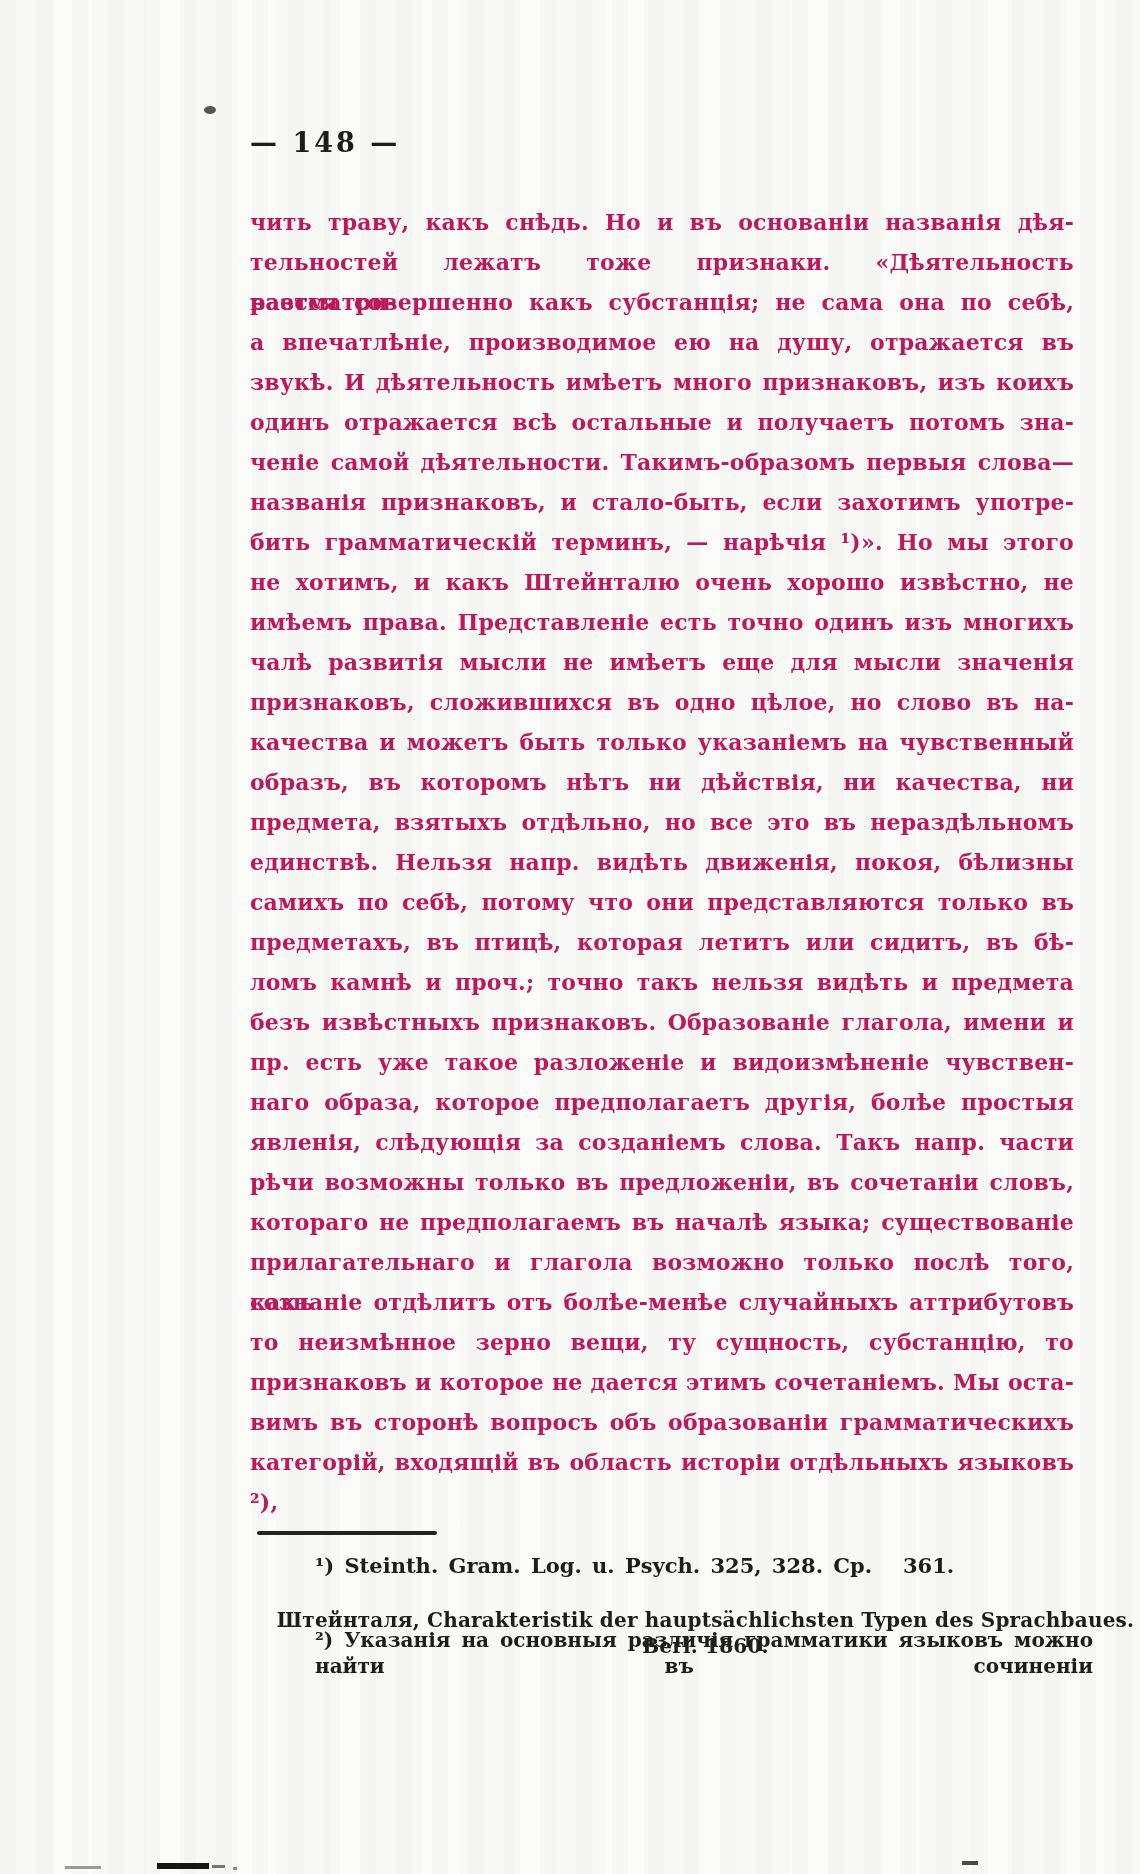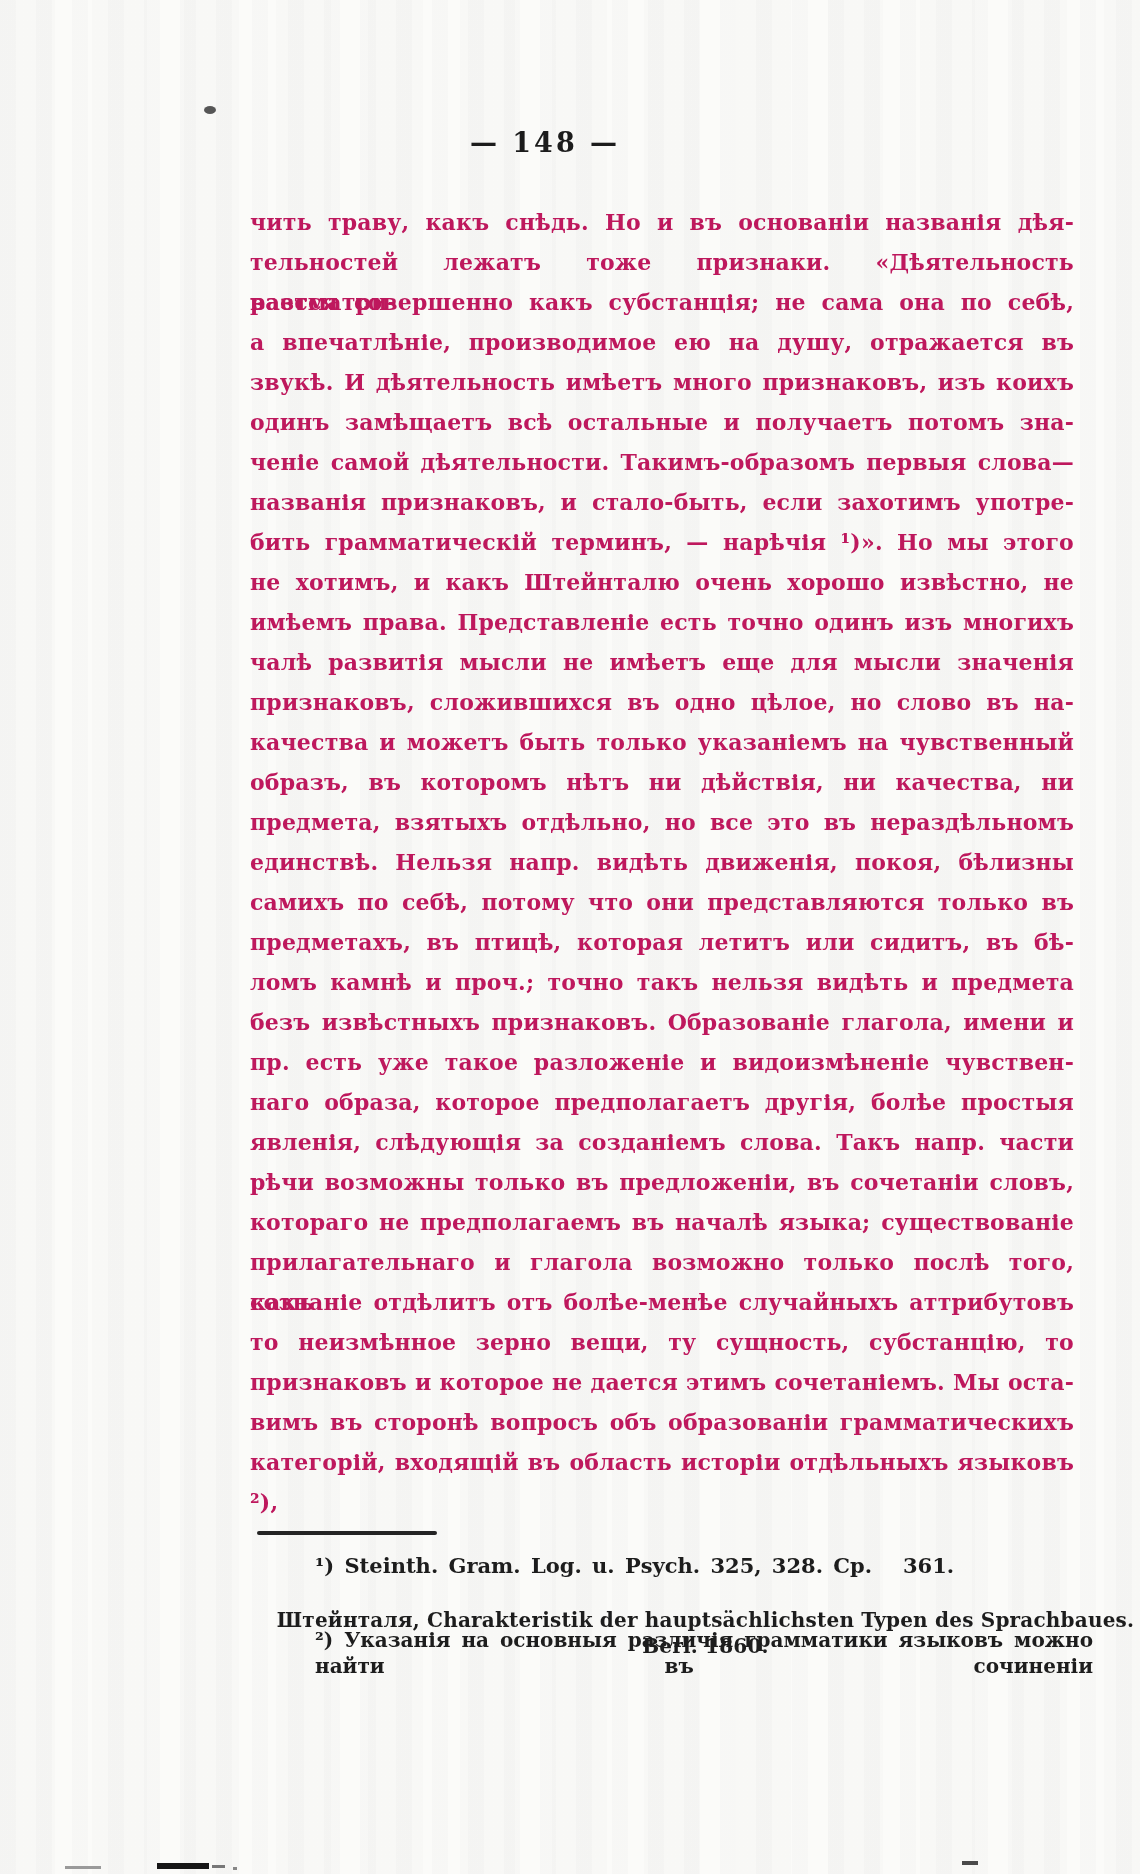--- a/index.html
+++ b/index.html
@@ -11,21 +11,20 @@
     background:
       repeating-linear-gradient(90deg, rgba(10,10,30,0.014) 0px, rgba(10,10,30,0.014) 16px, rgba(0,0,0,0) 16px, rgba(0,0,0,0) 36px),
       repeating-linear-gradient(90deg, rgba(0,0,0,0.01) 0px, rgba(0,0,0,0.01) 55px, rgba(255,255,255,0.02) 55px, rgba(255,255,255,0.02) 92px),
       #fbfbf9;
     font-family: "DejaVu Serif", "DejaVu Sans", serif;
     color: #1b1b1b;
   }
   .pagenum {
     position: absolute;
     top: 128px; left: 250px; width: 590px;
-    text-align: center;
     font-size: 27px; font-weight: 700;
     letter-spacing: 3px;
     line-height: 30px;
     color: #1c1c1c;
   }
   .body-text {
     position: absolute;
     left: 250px; top: 202px; width: 824px;
   }
   .body-text .line {
@@ -81,21 +80,21 @@
 <body>
 
 <div class="pagenum">— 148 —</div>
 
 <div class="body-text">
     <div class="line"><span>чить траву, какъ снѣдь. Но и въ основаніи названія дѣя-</span></div>
     <div class="line"><span>тельностей лежатъ тоже признаки. «Дѣятельность разсматри-</span></div>
     <div class="line"><span>вается совершенно какъ субстанція; не сама она по себѣ,</span></div>
     <div class="line"><span>а впечатлѣніе, производимое ею на душу, отражается въ</span></div>
     <div class="line"><span>звукѣ. И дѣятельность имѣетъ много признаковъ, изъ коихъ</span></div>
-    <div class="line"><span>одинъ замѣщаетъ всѣ остальные и получаетъ потомъ зна-</span></div>
+    <div class="line"><span>одинъ отражается всѣ остальные и получаетъ потомъ зна-</span></div>
     <div class="line"><span>ченіе самой дѣятельности. Такимъ-образомъ первыя слова—</span></div>
     <div class="line"><span>названія признаковъ, и стало-быть, если захотимъ употре-</span></div>
     <div class="line"><span>бить грамматическій терминъ, — </span><span class="it">нарѣчія</span><span> ¹)». Но мы этого</span></div>
     <div class="line"><span>не хотимъ, и какъ Штейнталю очень хорошо извѣстно, не</span></div>
     <div class="line"><span>имѣемъ права. Представленіе есть точно одинъ изъ многихъ</span></div>
     <div class="line"><span>чалѣ развитія мысли не имѣетъ еще для мысли значенія</span></div>
     <div class="line"><span>признаковъ, сложившихся въ одно цѣлое, но слово въ на-</span></div>
     <div class="line"><span>качества и можетъ быть только указаніемъ на чувственный</span></div>
     <div class="line"><span>образъ, въ которомъ нѣтъ ни дѣйствія, ни качества, ни</span></div>
     <div class="line"><span>предмета, взятыхъ отдѣльно, но все это въ нераздѣльномъ</span></div>

